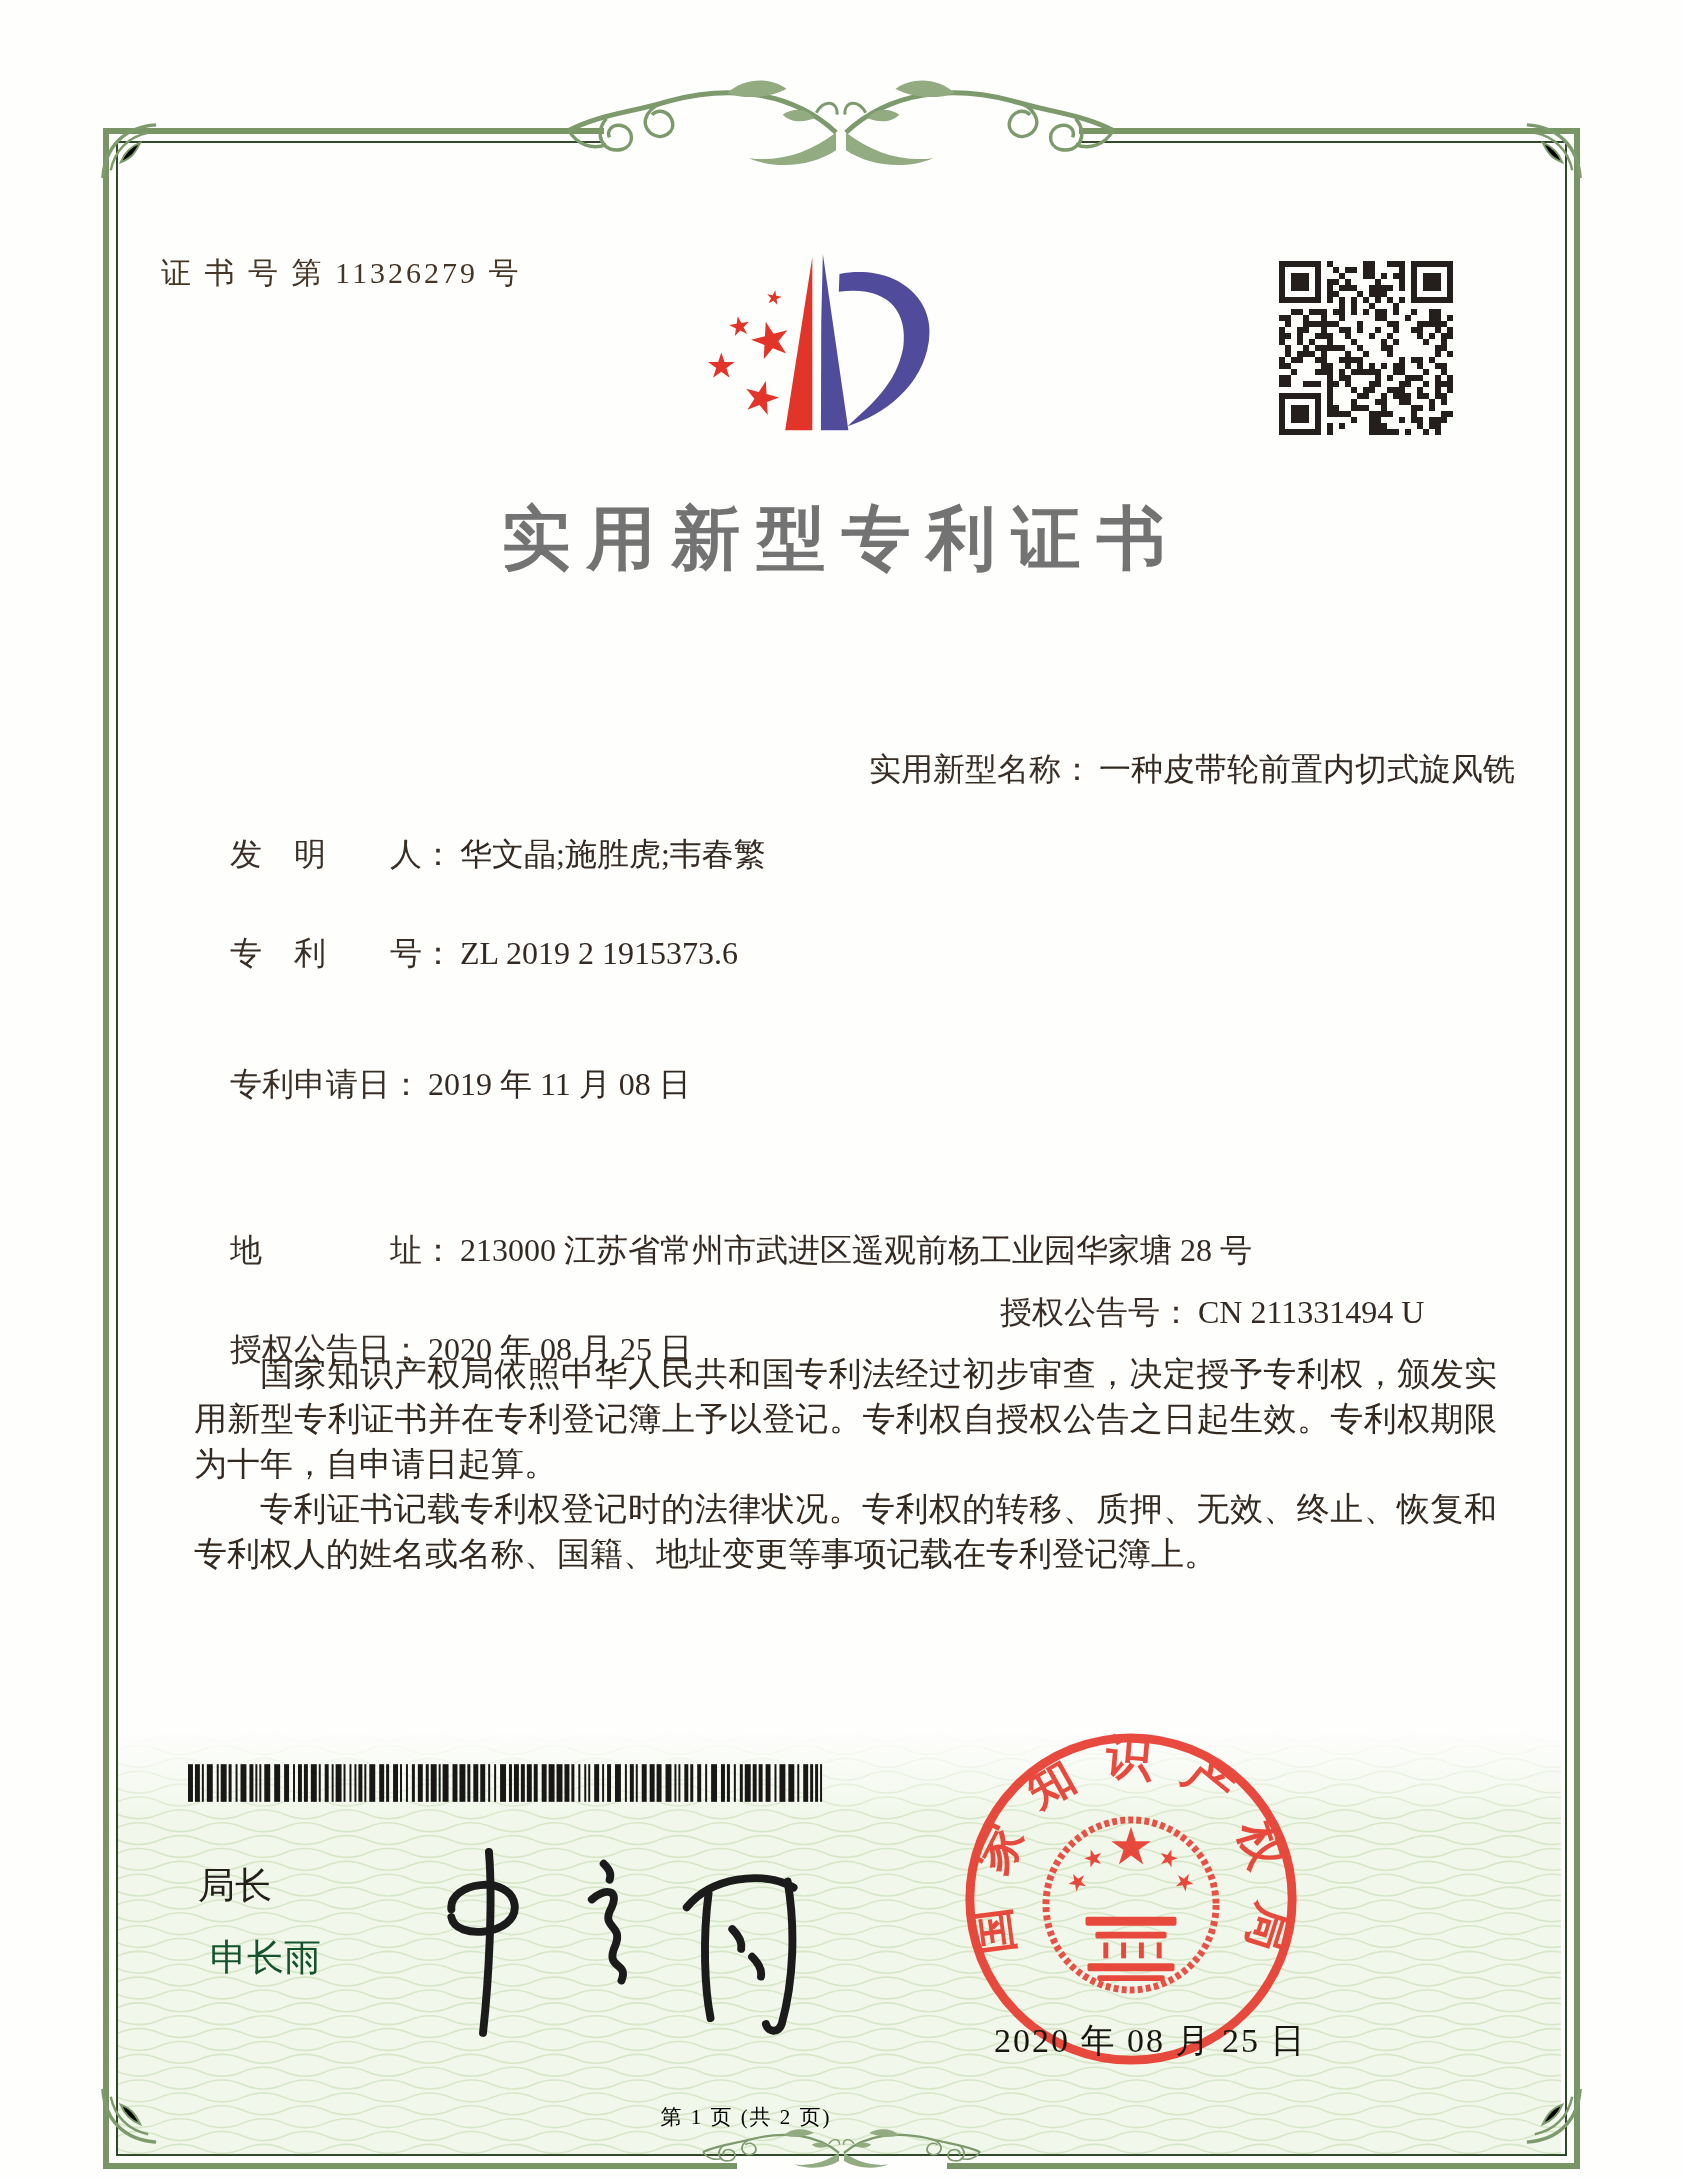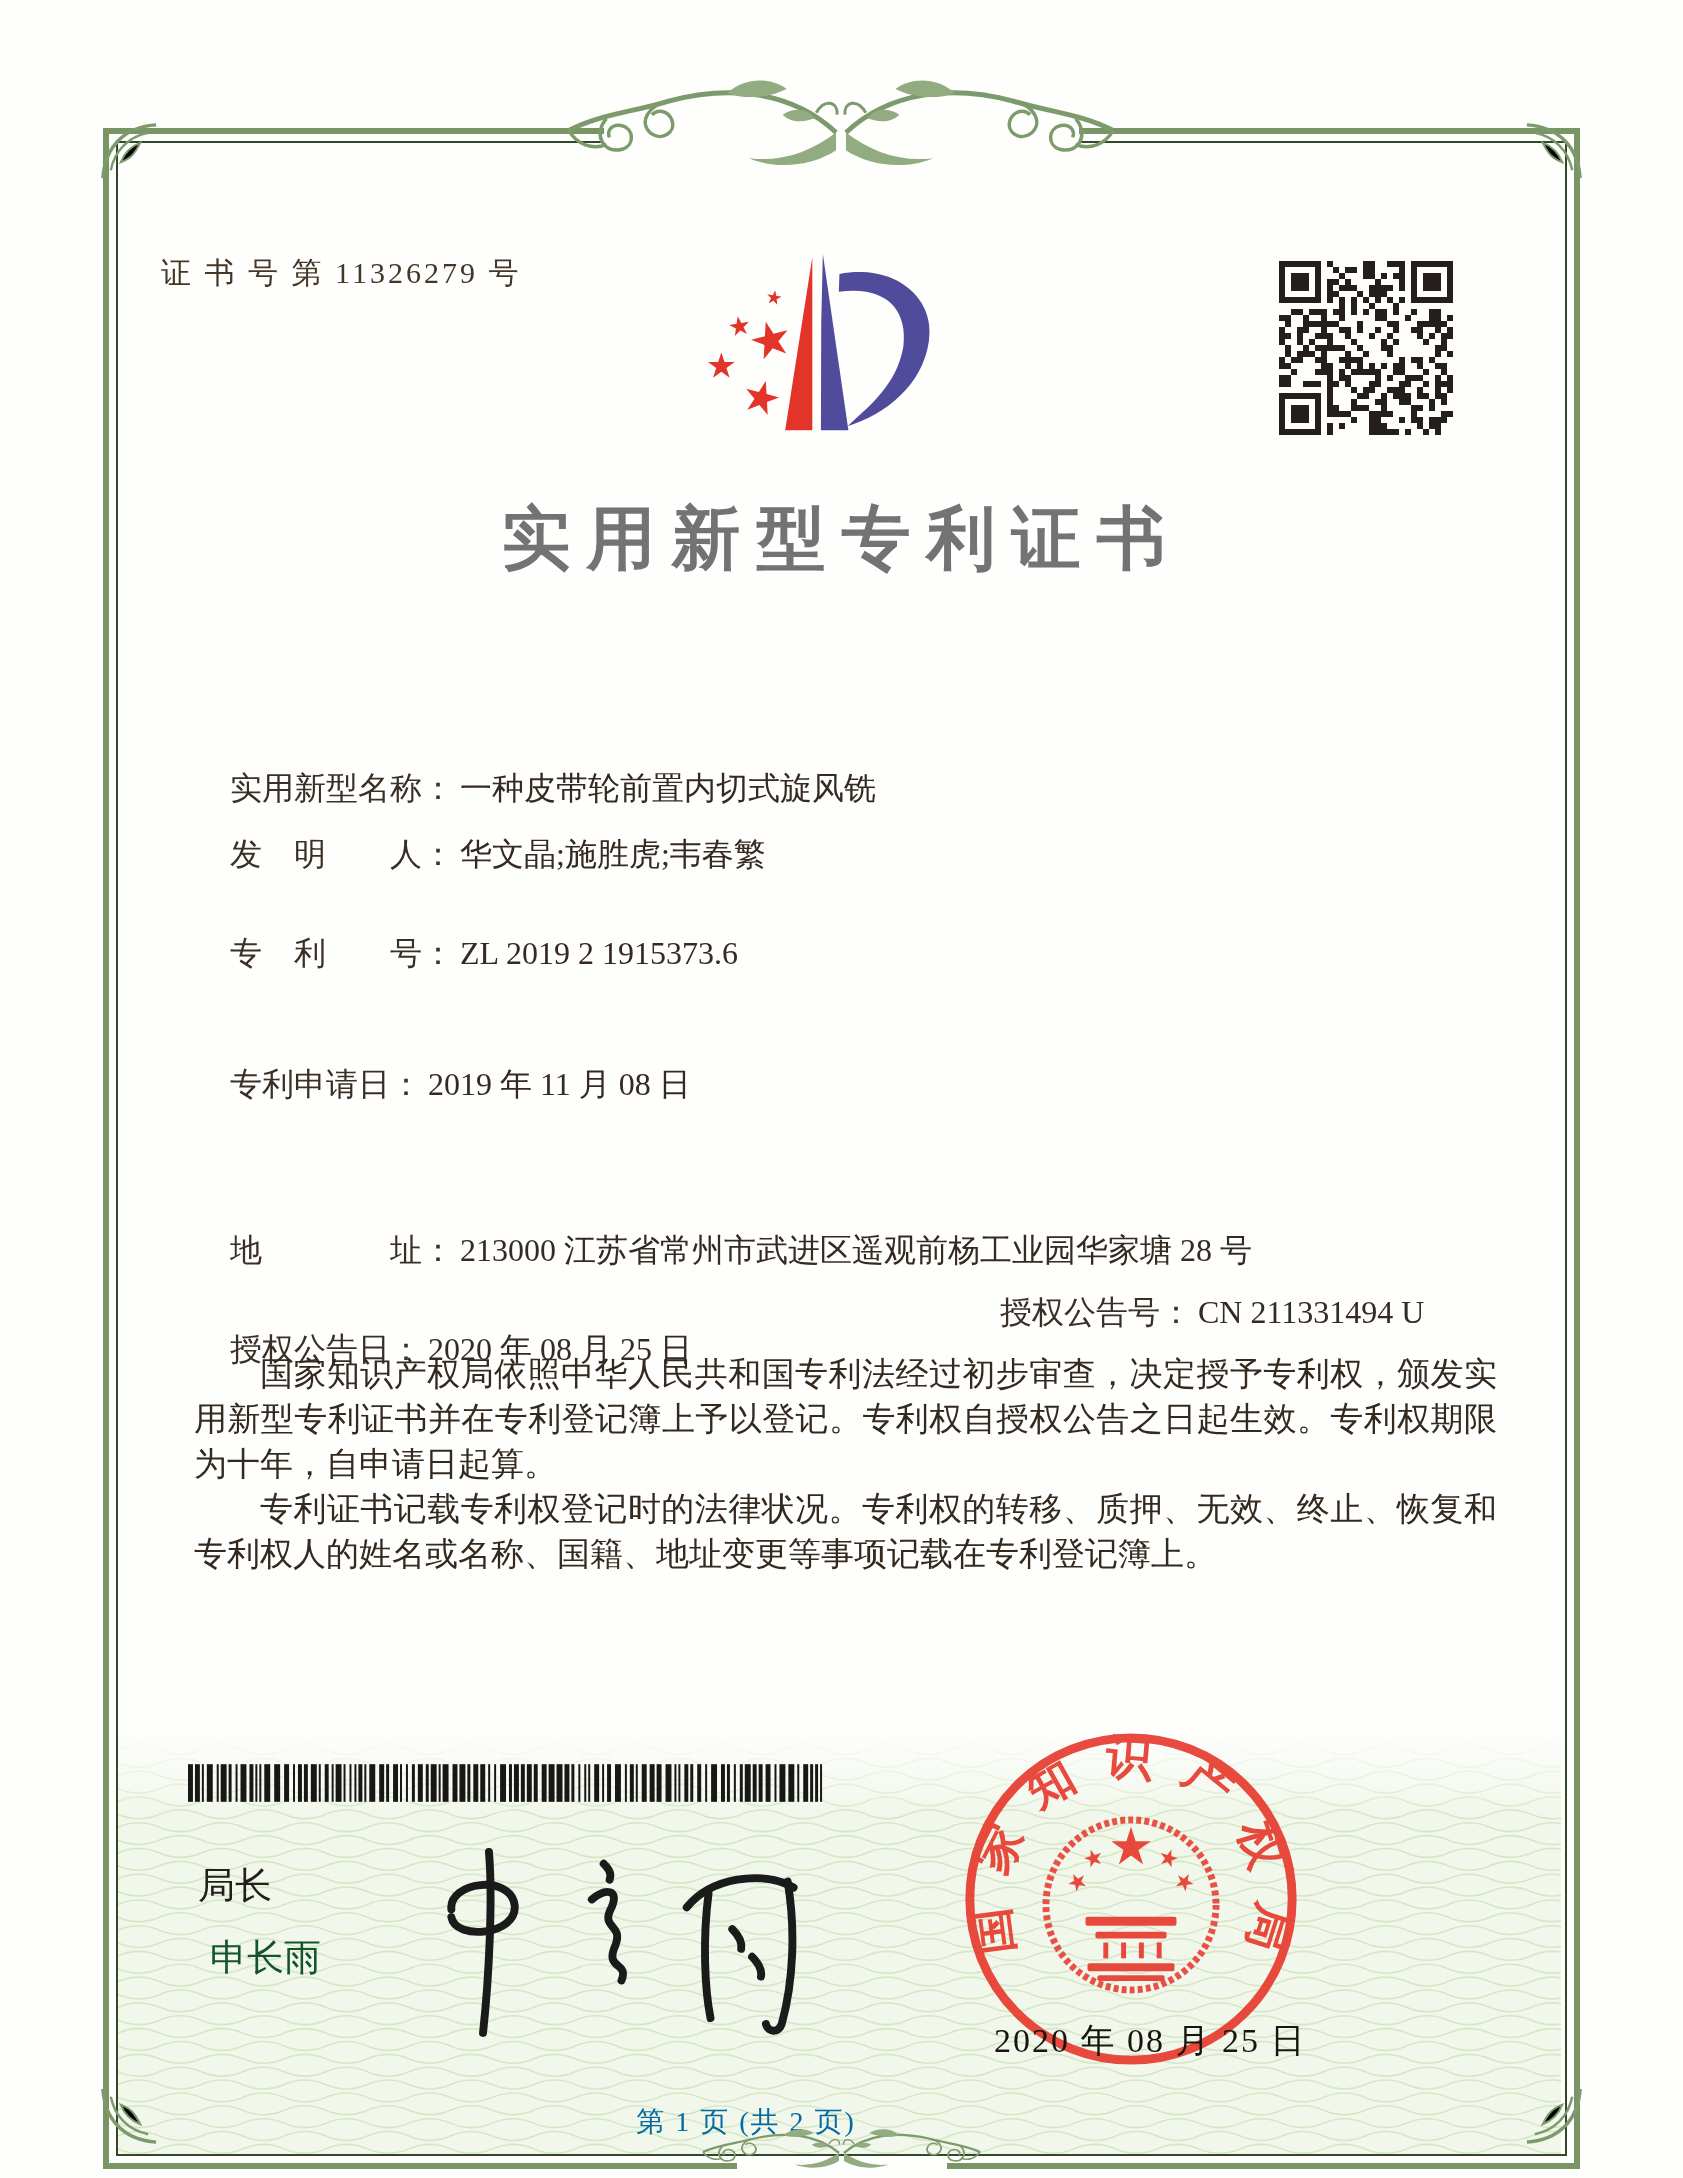--- a/index.html
+++ b/index.html
@@ -24,21 +24,21 @@
   
   .guilloche{position:absolute;left:118px;top:1731px;width:1443px;height:424px;z-index:1;}
   .fade{position:absolute;left:118px;top:1731px;width:1443px;height:89px;z-index:1;
         background:linear-gradient(180deg,#fefefd 0%,rgba(254,254,253,0) 100%);}
   .barcode{position:absolute;left:188px;top:1764px;z-index:2;}
   .director-title{position:absolute;left:198px;top:1861px;font-size:37px;color:#23201c;z-index:2;}
   .director-name{position:absolute;left:210px;top:1933px;font-size:37px;color:#14532d;z-index:2;}
   .signature{position:absolute;left:394px;top:1830px;z-index:2;}
   .seal{position:absolute;left:955px;top:1723px;z-index:2;opacity:.9;}
   .seal-date{position:absolute;left:994px;top:2018px;font-size:34px;letter-spacing:2px;color:#17150f;white-space:pre;z-index:5;}
-  .page-info{position:absolute;left:0;top:2103px;width:1492px;text-align:center;font-size:28px;letter-spacing:2px;color:#0369a1;z-index:2;white-space:pre;}
+  .page-info{position:absolute;left:0;top:2103px;width:1492px;text-align:center;font-size:21px;letter-spacing:2px;color:#000000;z-index:2;white-space:pre;}
   .logo{position:absolute;left:642px;top:226px;z-index:2;}
   .qr{position:absolute;left:1279px;top:261px;z-index:2;}
 </style>
 </head>
 <body>
 
 <div class="page">
 
   <div class="b-outer"></div>
   <div class="b-inner"></div>
@@ -395,21 +395,21 @@
       <rect x="133.51724137931035" y="0" width="42.48275862068965" height="42.48275862068965" fill="#241f1c"></rect>
       <rect x="139.58620689655172" y="6.068965517241379" width="30.344827586206897" height="30.344827586206897" fill="#fff"></rect>
       <rect x="145.65517241379308" y="12.137931034482758" width="18.206896551724135" height="18.206896551724135" fill="#241f1c"></rect>
       <rect x="0" y="133.51724137931035" width="42.48275862068965" height="42.48275862068965" fill="#241f1c"></rect>
       <rect x="6.068965517241379" y="139.58620689655172" width="30.344827586206897" height="30.344827586206897" fill="#fff"></rect>
       <rect x="12.137931034482758" y="145.65517241379308" width="18.206896551724135" height="18.206896551724135" fill="#241f1c"></rect>
     </svg>
 
   <div class="title">实用新型专利证书</div>
 
-  <div class="field" style="top:730px;">
+  <div class="field" style="top:711px;text-align:right;">
     <span class="flabel">实用新型名称：</span><span class="fvalue">一种皮带轮前置内切式旋风铣</span>
   </div>
   <div class="field" style="top:796px;">
     <span class="flabel">发　明　　人：</span><span class="fvalue">华文晶;施胜虎;韦春繁</span>
   </div>
   <div class="field" style="top:895px;">
     <span class="flabel">专　利　　号：</span><span class="fvalue">ZL 2019 2 1915373.6</span>
   </div>
   <div class="field" style="top:1026px;">
     <span class="flabel">专利申请日：</span><span class="fvalue">2019 年 11 月 08 日</span>

